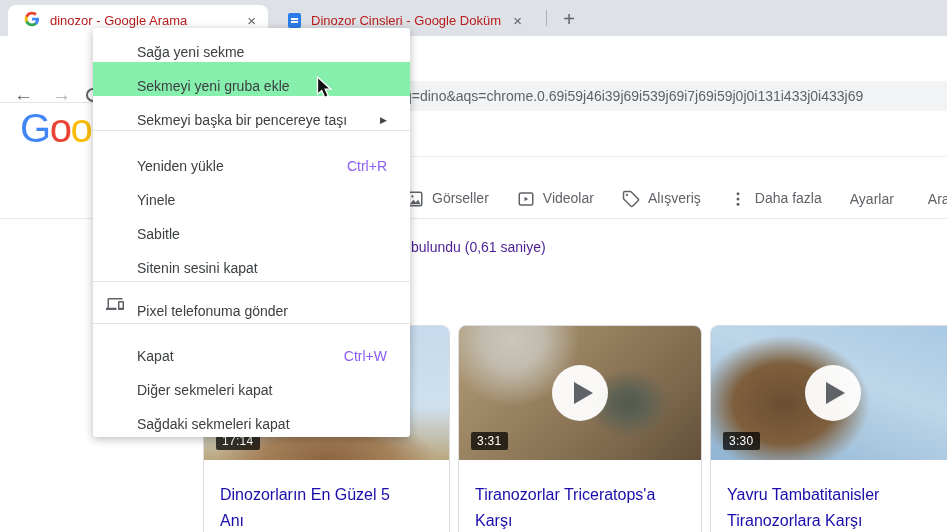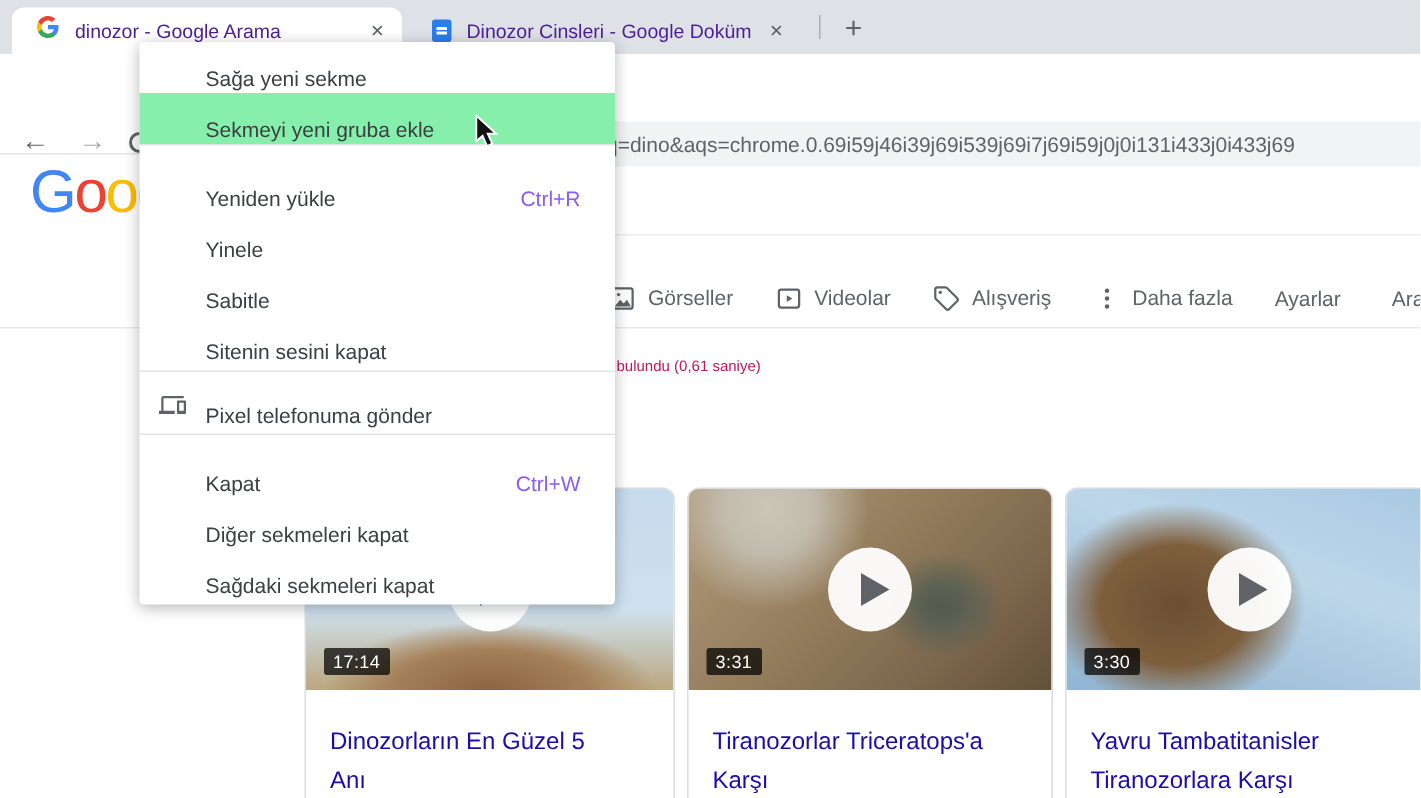--- a/index.html
+++ b/index.html
@@ -7,21 +7,21 @@
   #app {
     position:relative; width:947px; height:532px; overflow:hidden;
     background:#fff; font-family:"Liberation Sans", sans-serif;
     -webkit-font-smoothing:antialiased;
   }
   
   .tabstrip { position:absolute; left:0; top:0; width:947px; height:36px; background:#dee1e6; }
   .tab { position:absolute; top:5px; height:31px; display:flex; align-items:center; padding:0 8px 0 16px; }
   .tab.active { left:8px; width:260px; background:#fff; border-radius:8px 8px 0 0; }
   .tab.inactive { left:272px; width:262px; }
-  .tab .title { flex:1; font-size:13px; color:#4c1d95; white-space:nowrap; overflow:hidden; margin-left:10px; }
+  .tab .title { flex:1; font-size:13px; color:#b91c1c; white-space:nowrap; overflow:hidden; margin-left:10px; }
   .tab .close { font-size:15px; color:#5f6368; padding:0 4px; line-height:1; }
   .tab-divider { position:absolute; left:546px; top:10px; width:1px; height:16px; background:#abafb4; }
   .newtab { position:absolute; left:556px; top:6px; width:26px; height:26px; display:flex; align-items:center; justify-content:center; font-size:20px; color:#5f6368; }
   .docs-fav { width:13px; height:15px; background:#2b7de9; border-radius:2px; position:relative; flex:none; }
   .docs-fav:before { content:""; position:absolute; left:3px; top:5px; width:7px; height:2px; background:#fff; box-shadow:0 3px 0 #fff; }
   
   .toolbar { position:absolute; left:0; top:36px; width:947px; height:67px; background:#fff; border-bottom:1px solid #e4e4e4; }
   .navbtn { position:absolute; top:48px; font-size:19px; line-height:22px; }
   .back { left:14px; color:#5f6368; }
   .fwd { left:52px; color:#a8abaf; }
@@ -30,21 +30,21 @@
   .urltext { position:absolute; left:404px; top:52px; font-size:14px; color:#5f6368; white-space:nowrap; }
   
   .logo { position:absolute; left:20px; top:106px; font-size:40px; font-weight:500; letter-spacing:-1.5px; }
   .c-b { color:#4285f4; } .c-r { color:#ea4335; } .c-y { color:#fbbc05; } .c-g { color:#34a853; }
   .searchline { position:absolute; left:410px; top:156px; width:537px; height:1px; background:#ededed; }
   .navrow { position:absolute; left:406px; top:184px; height:30px; display:flex; align-items:center; gap:28px; font-size:14px; color:#5f6368; }
   .navitem { display:flex; align-items:flex-start; gap:8px; white-space:nowrap; }
   .navitem svg { display:block; }
   .navrow .last { margin-left:6px; }
   .navborder { position:absolute; left:0; top:218px; width:947px; height:1px; background:#e9e9e9; }
-  .stats { position:absolute; left:411px; top:239px; font-size:10px; color:#be185d; white-space:nowrap; }
+  .stats { position:absolute; left:411px; top:239px; font-size:14px; color:#4c1d95; white-space:nowrap; }
   
   .vcard { position:absolute; top:325px; height:235px; background:#fff; border:1px solid #dadce0; border-radius:8px; overflow:hidden; }
   .vc1 { left:203px; width:247px; }
   .vc2 { left:458px; width:244px; }
   .vc3 { left:710px; width:245px; }
   .thumb { position:relative; width:100%; height:134px; }
   .t1 { background:
         radial-gradient(ellipse 60% 45% at 50% 100%, #8a6540 0%, #a5815a 45%, rgba(165,129,90,0) 75%),
         linear-gradient(180deg,#c5daec 0%, #cfe1ef 60%, #bba77f 100%); }
   .t2 { background:
@@ -188,20 +188,24 @@
     <div class="vtitle">Yavru Tambatitanisler Tiranozorlara Karşı</div>
   </div>
 
   <div class="ctx">
     <div class="ci">
       <span class="lbl">Sağa yeni sekme</span>
     </div>
     <div class="ci hl">
       <span class="lbl">Sekmeyi yeni gruba ekle</span>
     </div>
+    <div class="ci">
+      <span class="lbl">Sekmeyi başka bir pencereye taşı</span>
+      <span class="subarrow">▶</span>
+    </div>
     <div class="sep"></div>
     <div class="sp11"></div>
     <div class="ci">
       <span class="lbl">Yeniden yükle</span>
       <span class="sc">Ctrl+R</span>
     </div>
     <div class="ci">
       <span class="lbl">Yinele</span>
     </div>
     <div class="ci">

